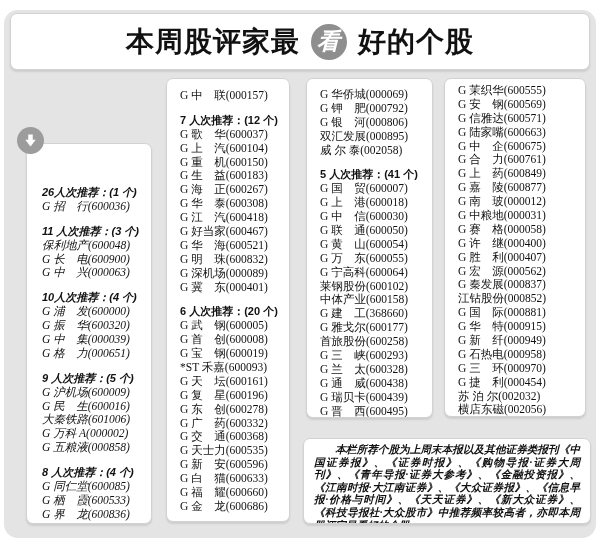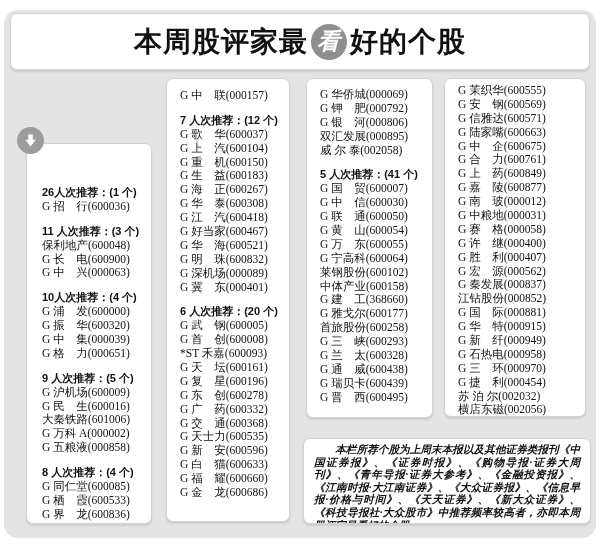--- a/index.html
+++ b/index.html
@@ -4,37 +4,37 @@
 <style>
   html,body{margin:0;padding:0;background:#ffffff;}
   .page{position:relative;width:600px;height:544px;background:#ffffff;overflow:hidden;
         font-family:"Liberation Serif","DejaVu Serif",serif;color:#111111;}
   .panel{position:absolute;left:4px;top:10px;width:592px;height:528px;
          background:#e4e4e4;border-radius:14px;}
   .box{position:absolute;box-sizing:border-box;background:#ffffff;
        border:1px solid #d2d2d2;border-radius:7px;
        box-shadow:0 2px 2px rgba(0,0,0,0.10);overflow:hidden;}
   .title-box{left:6px;top:3px;width:580px;height:57px;display:flex;
-             align-items:center;justify-content:center;gap:3px;
+             align-items:center;justify-content:center;gap:11px;
              font-family:"Liberation Sans","DejaVu Sans",sans-serif;
              font-weight:bold;font-size:28px;letter-spacing:1px;}
   .kan-circle{flex:0 0 auto;width:36px;height:36px;border-radius:50%;
               background:#8e8e8e;color:#ffffff;display:flex;align-items:center;
               justify-content:center;font-size:23px;font-weight:bold;
               font-style:italic;font-family:"Liberation Serif",serif;}
   .arrow-badge{position:absolute;left:13px;top:117px;width:27px;height:27px;
                border-radius:50%;background:#9c9c9c;display:flex;
                align-items:center;justify-content:center;z-index:3;}
   .col-box{font-size:11.5px;}
   .row{white-space:nowrap;}
   .row.entry{height:13.9px;line-height:13.9px;font-family:"Liberation Serif","DejaVu Serif",serif;}
   .row.header{height:13.9px;line-height:13.9px;font-weight:bold;
               font-family:"Liberation Sans","DejaVu Sans",sans-serif;font-size:11px;}
   .row.gap{height:11px;}
-  .col1{left:22px;top:133px;width:126px;height:381px;padding:42px 0 0 15px;}
+  .col1{left:22px;top:133px;width:126px;height:381px;padding:42px 0 0 15px;font-style:italic;}
   .col2{left:162px;top:68px;width:124px;height:444px;padding:10px 3px 0 13px;}
   .col3{left:302px;top:68px;width:127px;height:340px;padding:9px 3px 0 13px;}
   .col4{left:440px;top:68px;width:142px;height:339px;padding:5px 3px 0 13px;}
   .footnote-box{left:299px;top:428px;width:288px;height:86px;padding:5px 10px;}
   .footnote{margin:0;font-size:10.6px;line-height:12.6px;text-indent:2em;
             text-align:justify;font-style:italic;font-weight:bold;
             font-family:"Liberation Serif","DejaVu Serif",serif;}
 </style>
 </head>
 <body>
@@ -96,20 +96,21 @@
         <div class="row entry">G 江　汽(600418)</div>
         <div class="row entry">G 好当家(600467)</div>
         <div class="row entry">G 华　海(600521)</div>
         <div class="row entry">G 明　珠(600832)</div>
         <div class="row entry">G 深机场(000089)</div>
         <div class="row entry">G 冀　东(000401)</div>
         <div class="row gap"></div>
         <div class="row header">6 人次推荐：(20 个)</div>
         <div class="row entry">G 武　钢(600005)</div>
         <div class="row entry">G 首　创(600008)</div>
+        <div class="row entry">G 宝　钢(600019)</div>
         <div class="row entry">*ST 禾嘉(600093)</div>
         <div class="row entry">G 天　坛(600161)</div>
         <div class="row entry">G 复　星(600196)</div>
         <div class="row entry">G 东　创(600278)</div>
         <div class="row entry">G 广　药(600332)</div>
         <div class="row entry">G 交　通(600368)</div>
         <div class="row entry">G 天士力(600535)</div>
         <div class="row entry">G 新　安(600596)</div>
         <div class="row entry">G 白　猫(600633)</div>
         <div class="row entry">G 福　耀(600660)</div>
@@ -117,20 +118,21 @@
       </div>
     <div class="box col-box col3">
         <div class="row entry">G 华侨城(000069)</div>
         <div class="row entry">G 钾　肥(000792)</div>
         <div class="row entry">G 银　河(000806)</div>
         <div class="row entry">双汇发展(000895)</div>
         <div class="row entry">威 尔 泰(002058)</div>
         <div class="row gap"></div>
         <div class="row header">5 人次推荐：(41 个)</div>
         <div class="row entry">G 国　贸(600007)</div>
+        <div class="row entry">G 上　港(600018)</div>
         <div class="row entry">G 中　信(600030)</div>
         <div class="row entry">G 联　通(600050)</div>
         <div class="row entry">G 黄　山(600054)</div>
         <div class="row entry">G 万　东(600055)</div>
         <div class="row entry">G 宁高科(600064)</div>
         <div class="row entry">莱钢股份(600102)</div>
         <div class="row entry">中体产业(600158)</div>
         <div class="row entry">G 建　工(368660)</div>
         <div class="row entry">G 雅戈尔(600177)</div>
         <div class="row entry">首旅股份(600258)</div>

